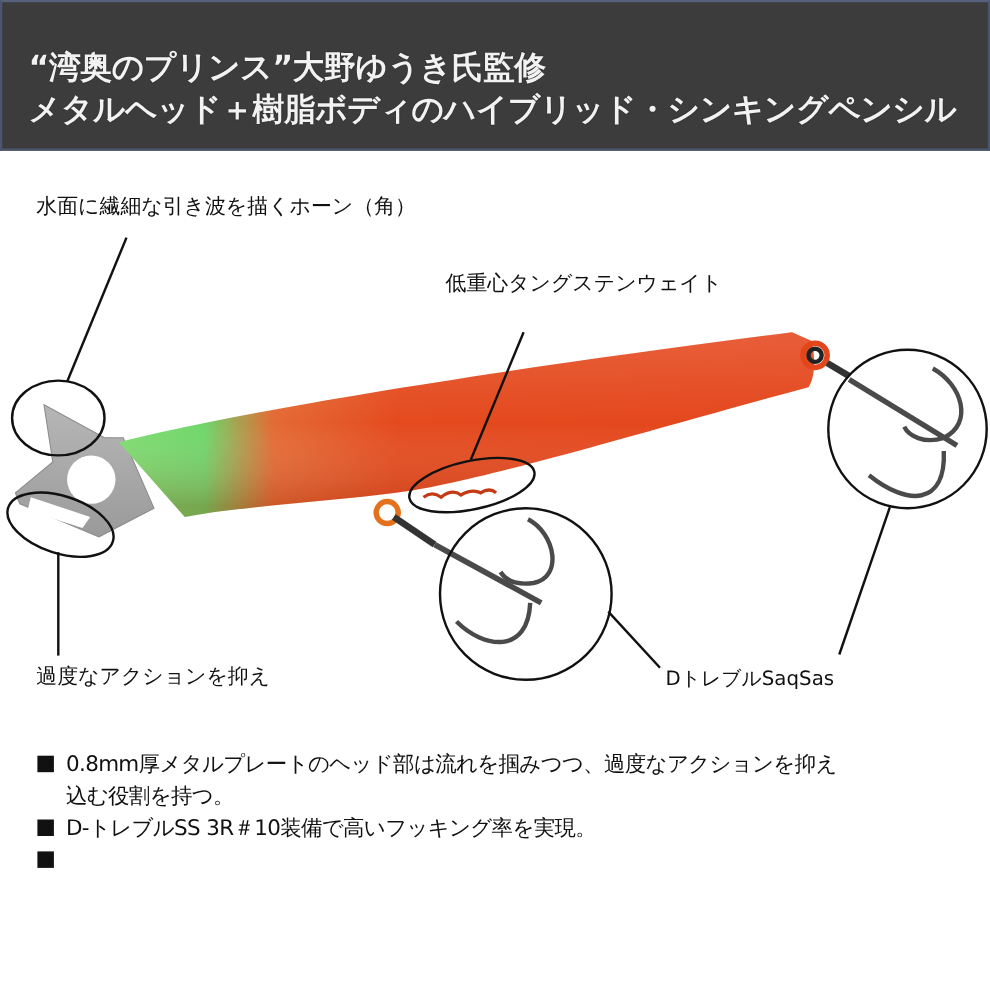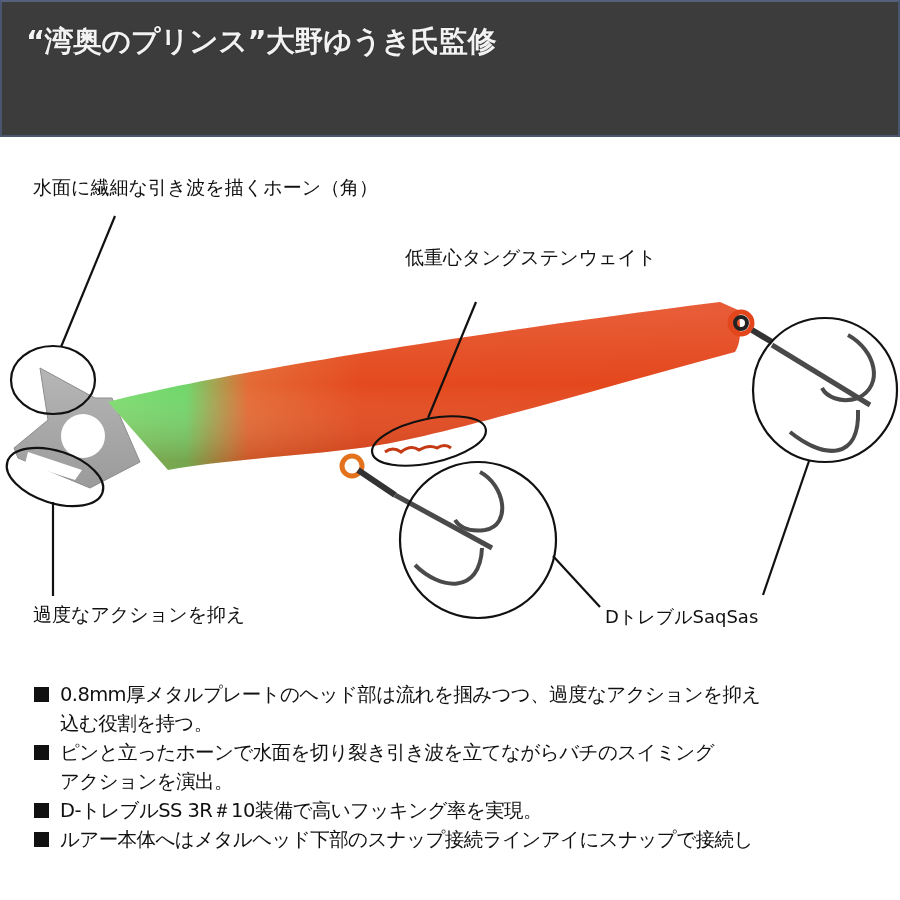--- a/index.html
+++ b/index.html
@@ -5,41 +5,42 @@
     html, body { margin: 0; padding: 0; background: #ffffff; }
     body { width: 900px; height: 900px; position: relative; overflow: hidden;
            font-family: "DejaVu Sans", "Liberation Sans", sans-serif; color: #111; }
     .header { position: absolute; left: 0; top: 0; width: 900px; height: 137px;
               background: #3c3c3c; box-sizing: border-box;
               border: 2px solid #4a5670; border-top-color: #55617a; }
     .header .line { position: absolute; left: 24px; color: #f2f2f2;
                     font-family: "DejaVu Sans", sans-serif; font-weight: bold;
                     font-size: 29px; letter-spacing: -0.5px; white-space: nowrap;
                     text-shadow: 0 0 1px #000; }
-    .header .l1 { top: 20px; }
+    .header .l1 { top: 40px; }
     .header .l2 { top: 78px; }
     .art { position: absolute; left: 0; top: 0; width: 900px; height: 900px; }
     .callout { position: absolute; white-space: nowrap; color: #111;
                font-family: "DejaVu Sans", sans-serif; font-size: 19px; }
     .c-horn { left: 33px; top: 175px; }
     .c-weight { left: 405px; top: 245px; }
     .c-snap { left: 33px; top: 602px; }
     .c-hook { left: 605px; top: 605px; font-size: 18px; }
     .bullets { position: absolute; left: 32px; top: 680px; width: 860px;
                font-family: "DejaVu Sans", sans-serif; font-size: 19.5px;
                line-height: 29px; color: #111; letter-spacing: -0.6px; }
     .bullet { position: relative; padding-left: 28px; }
     .bullet .sq { position: absolute; left: 2px; top: 7px; width: 15px; height: 15px;
                   background: #111; }
   </style>
 </head>
 <body>
 
 <div class="header">
   <div class="line l1">“湾奥のプリンス”大野ゆうき氏監修</div>
+  <div class="line l2">メタルヘッド＋樹脂ボディのハイブリッド・シンキングペンシル</div>
 </div>
 
 <svg class="art" viewBox="0 0 900 900" xmlns="http://www.w3.org/2000/svg">
   <defs>
     <linearGradient id="bodyGrad" x1="110" y1="0" x2="740" y2="0" gradientUnits="userSpaceOnUse">
       <stop offset="0" stop-color="#7ddc70"></stop>
       <stop offset="0.12" stop-color="#6fd66a"></stop>
       <stop offset="0.22" stop-color="#e46a34"></stop>
       <stop offset="0.4" stop-color="#e44a1e"></stop>
       <stop offset="1" stop-color="#e4461c"></stop>
@@ -106,24 +107,18 @@
 <div class="callout c-hook">DトレブルSaqSas</div>
 
 <div class="bullets">
   <div class="bullet">
     <span class="sq"></span>
     <div>0.8mm厚メタルプレートのヘッド部は流れを掴みつつ、過度なアクションを抑え</div>
     <div>込む役割を持つ。</div>
   </div>
   <div class="bullet">
     <span class="sq"></span>
-    <div>ピンと立ったホーンで水面を切り裂き引き波を立てながらバチのスイミング</div>
-    <div>アクションを演出。</div>
-  </div>
-  <div class="bullet">
-    <span class="sq"></span>
     <div>D-トレブルSS 3R＃10装備で高いフッキング率を実現。</div>
   </div>
   <div class="bullet">
     <span class="sq"></span>
-    <div>ルアー本体へはメタルヘッド下部のスナップ接続ラインアイにスナップで接続し</div>
   </div>
 </div>
 
 </body></html>

